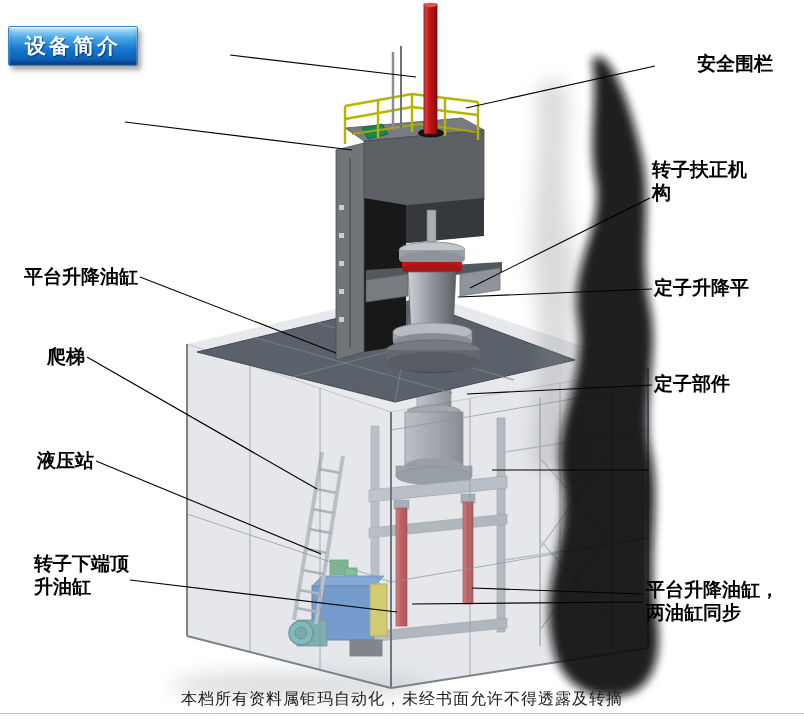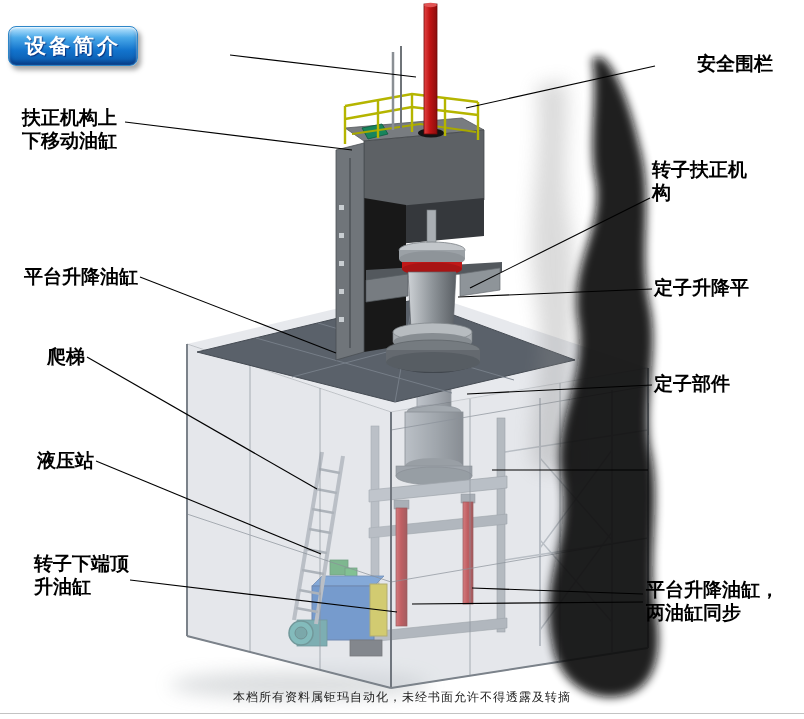--- a/index.html
+++ b/index.html
@@ -9,28 +9,28 @@
   }
   .scene{position:absolute;left:0;top:0;}
   .label{
     position:absolute;font-size:19px;font-weight:600;color:#000;
     line-height:1.22;white-space:pre-line;z-index:5;
   }
   .badge{
     position:absolute;left:8px;top:26px;width:128px;height:38px;z-index:6;
     display:flex;align-items:center;justify-content:center;
     color:#fff;font-size:21px;font-weight:bold;letter-spacing:3px;
-    border-radius:8px;border:1px solid #2e86c8;
+    border-radius:2px;border:1px solid #2e86c8;
     background:linear-gradient(180deg,#bfe7ff 0%,#4aa9e9 28%,#1273cc 62%,#0a57a8 100%);
     box-shadow:3px 4px 5px rgba(0,0,0,0.35), inset 0 1px 2px rgba(255,255,255,0.85), inset 0 -3px 4px rgba(0,0,60,0.35);
     text-shadow:1px 1px 1px rgba(0,0,70,0.55);
   }
   .footer{
     position:absolute;left:0;right:0;top:689px;text-align:center;z-index:5;
-    font-size:12px;font-weight:500;color:#1a1a1a;letter-spacing:1px;
+    font-size:16px;font-weight:500;color:#1a1a1a;letter-spacing:1px;
   }
   .bottom-rule{position:absolute;left:0;right:0;top:713px;height:1px;background:#c3c3c3;z-index:5;}
 </style>
 </head>
 <body>
 
 <div class="stage">
 
   <svg class="scene" width="804" height="719" viewBox="0 0 804 719" aria-hidden="true">
     <defs>
@@ -227,22 +227,20 @@
       <line x1="648" y1="470" x2="492" y2="470"></line>
       <line x1="130" y1="580" x2="397" y2="612"></line>
       <line x1="643" y1="594" x2="472" y2="588"></line>
       <line x1="643" y1="602" x2="412" y2="604"></line>
     </g>
   </svg>
 
   <div class="badge">设备简介</div>
 
   <div class="label" style="left:657px;top:52px;margin-left:40px;">安全围栏</div>
-  <div class="label" style="left:22px;top:106px;">扶正机构上
-下移动油缸</div>
   <div class="label" style="left:652px;top:158px;">转子扶正机
 构</div>
   <div class="label" style="left:24px;top:265px;">平台升降油缸</div>
   <div class="label" style="left:654px;top:276px;">定子升降平</div>
   <div class="label" style="left:47px;top:345px;">爬梯</div>
   <div class="label" style="left:654px;top:372px;">定子部件</div>
   <div class="label" style="left:37px;top:449px;">液压站</div>
   <div class="label" style="left:34px;top:552px;">转子下端顶
 升油缸</div>
   <div class="label" style="left:626px;top:578px;margin-left:20px;">平台升降油缸，

